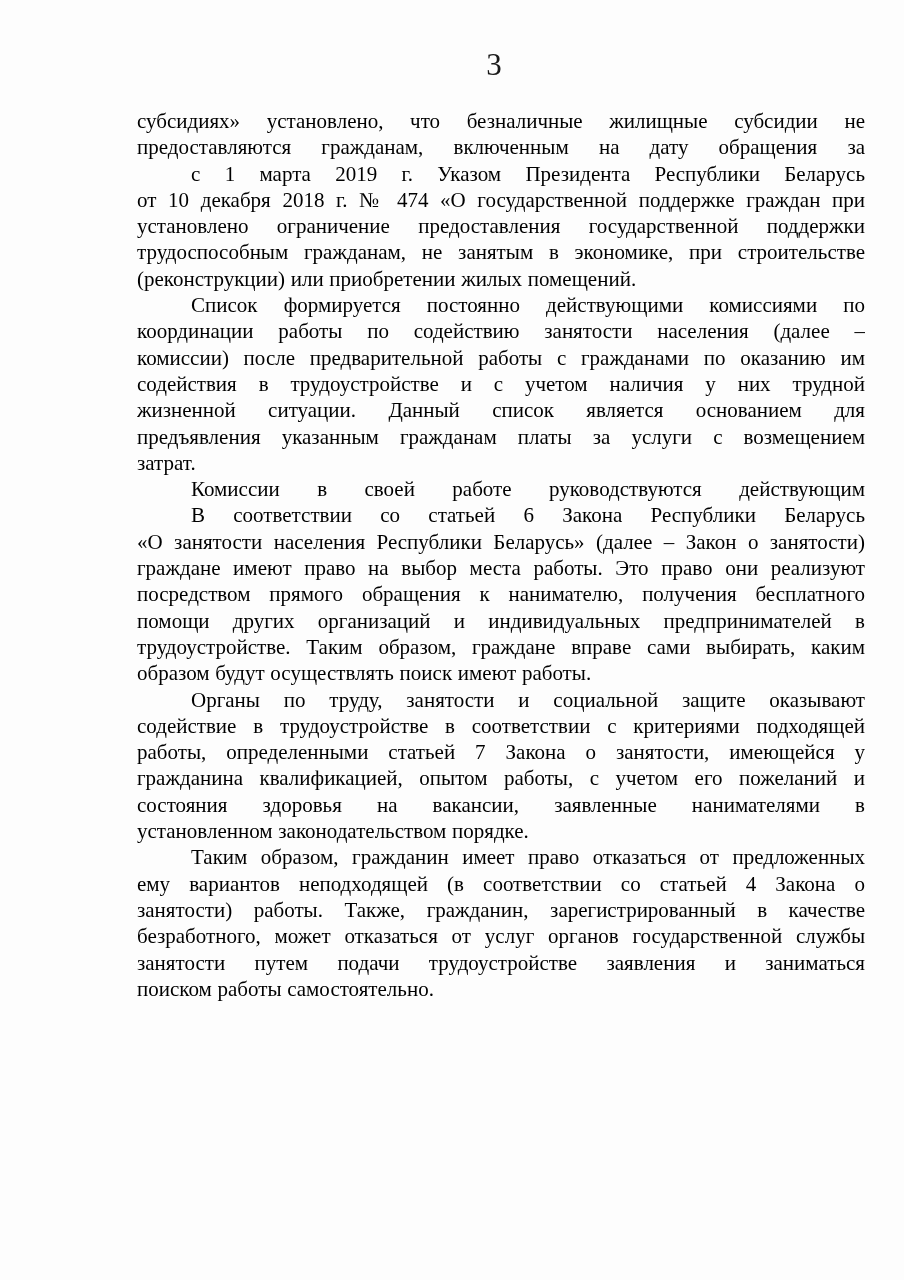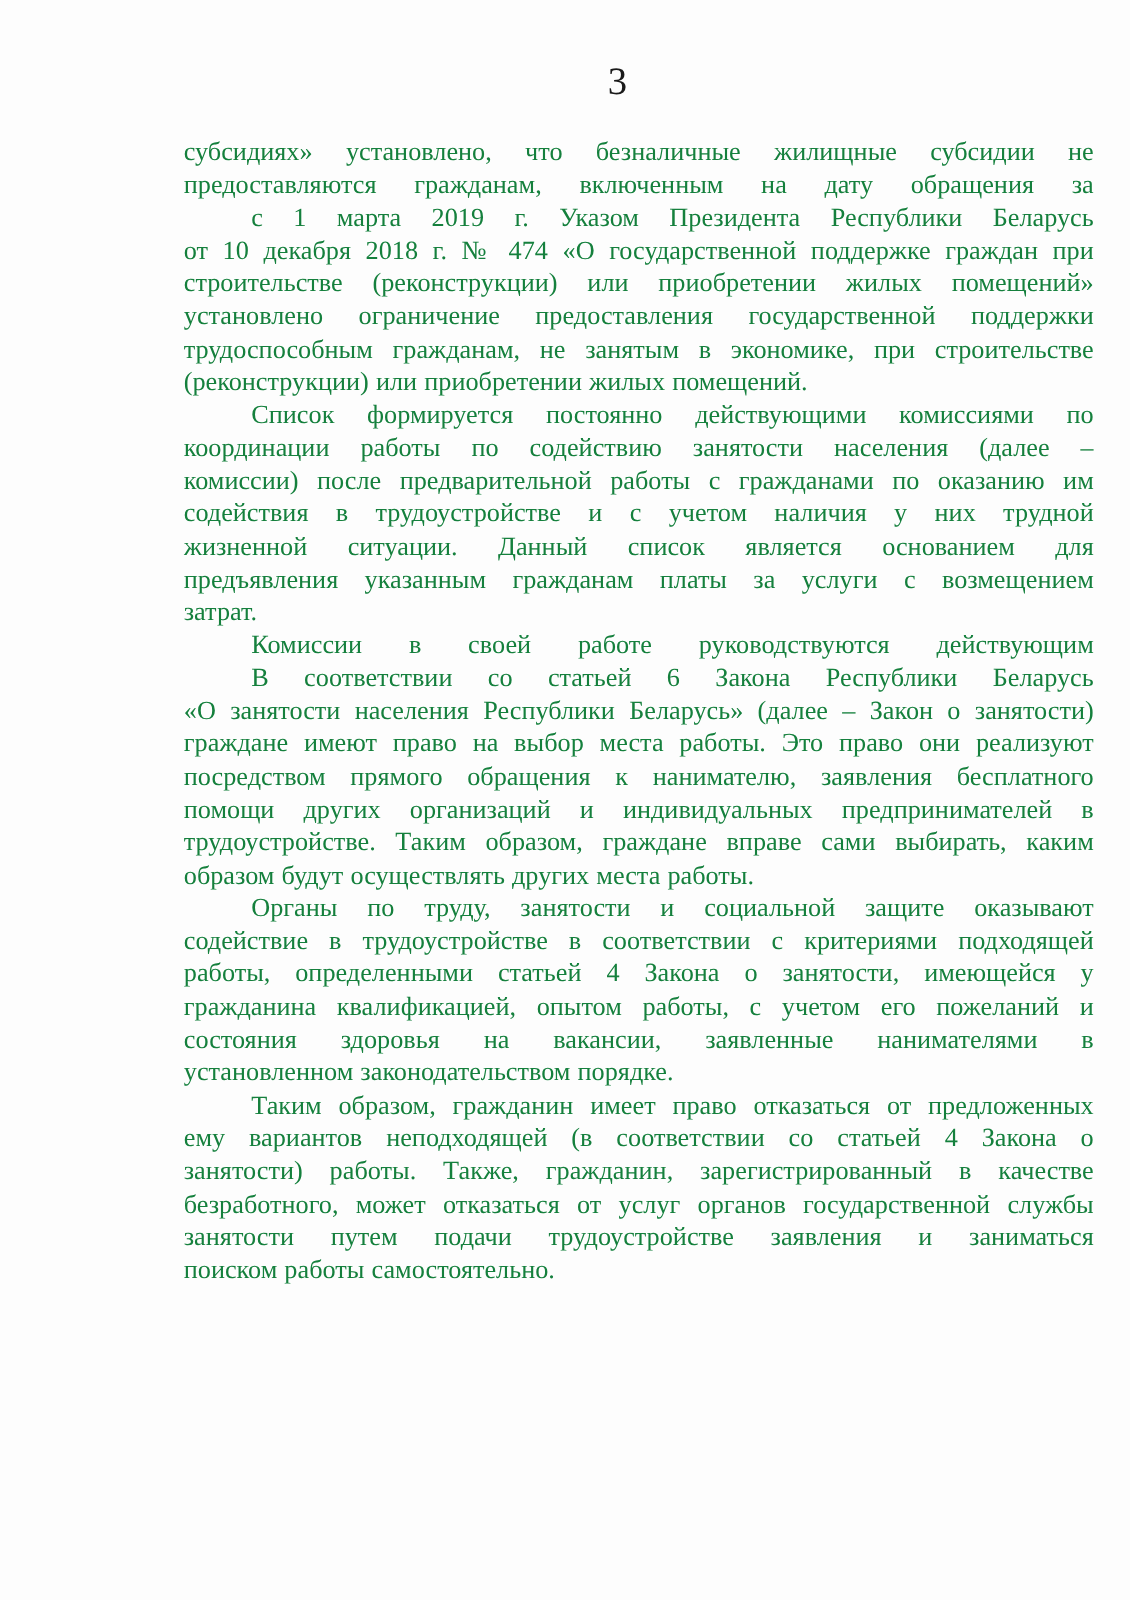--- a/index.html
+++ b/index.html
@@ -26,24 +26,24 @@
     left: 130px;
     width: 728px;
     text-align: center;
     font-size: 31px;
     line-height: 34px;
     color: #1a1a1a;
   }
   .text-block {
     position: absolute;
     top: 108px;
-    left: 147px;
+    left: 137px;
     width: 728px;
     font-size: 21px;
-    color: #15803d;
+    color: #000000;
   }
   .paragraph {
     margin: 0;
     padding: 0;
   }
   .line {
     height: 26.3px;
     line-height: 26.3px;
     overflow: hidden;
     white-space: normal;
@@ -65,50 +65,49 @@
 <div class="page">
   <div class="page-number">3</div>
   <div class="text-block">
       <div class="paragraph">
         <div class="line">субсидиях» установлено, что безналичные жилищные субсидии не</div>
         <div class="line">предоставляются гражданам, включенным на дату обращения за</div>
       </div>
       <div class="paragraph">
         <div class="line indent">с 1 марта 2019 г. Указом Президента Республики Беларусь</div>
         <div class="line">от 10 декабря 2018 г. № 474 «О государственной поддержке граждан при</div>
-        <div class="line">строительстве (реконструкции) или приобретении жилых помещений»</div>
         <div class="line">установлено ограничение предоставления государственной поддержки</div>
         <div class="line">трудоспособным гражданам, не занятым в экономике, при строительстве</div>
         <div class="line last">(реконструкции) или приобретении жилых помещений.</div>
       </div>
       <div class="paragraph">
         <div class="line indent">Список формируется постоянно действующими комиссиями по</div>
         <div class="line">координации работы по содействию занятости населения (далее –</div>
         <div class="line">комиссии) после предварительной работы с гражданами по оказанию им</div>
         <div class="line">содействия в трудоустройстве и с учетом наличия у них трудной</div>
         <div class="line">жизненной ситуации. Данный список является основанием для</div>
         <div class="line">предъявления указанным гражданам платы за услуги с возмещением</div>
         <div class="line last">затрат.</div>
       </div>
       <div class="paragraph">
         <div class="line indent">Комиссии в своей работе руководствуются действующим</div>
       </div>
       <div class="paragraph">
         <div class="line indent">В соответствии со статьей 6 Закона Республики Беларусь</div>
         <div class="line">«О занятости населения Республики Беларусь» (далее – Закон о занятости)</div>
         <div class="line">граждане имеют право на выбор места работы. Это право они реализуют</div>
-        <div class="line">посредством прямого обращения к нанимателю, заявления бесплатного</div>
+        <div class="line">посредством прямого обращения к нанимателю, получения бесплатного</div>
         <div class="line">помощи других организаций и индивидуальных предпринимателей в</div>
         <div class="line">трудоустройстве. Таким образом, граждане вправе сами выбирать, каким</div>
-        <div class="line last">образом будут осуществлять других места работы.</div>
+        <div class="line last">образом будут осуществлять поиск имеют работы.</div>
       </div>
       <div class="paragraph">
         <div class="line indent">Органы по труду, занятости и социальной защите оказывают</div>
         <div class="line">содействие в трудоустройстве в соответствии с критериями подходящей</div>
-        <div class="line">работы, определенными статьей 4 Закона о занятости, имеющейся у</div>
+        <div class="line">работы, определенными статьей 7 Закона о занятости, имеющейся у</div>
         <div class="line">гражданина квалификацией, опытом работы, с учетом его пожеланий и</div>
         <div class="line">состояния здоровья на вакансии, заявленные нанимателями в</div>
         <div class="line last">установленном законодательством порядке.</div>
       </div>
       <div class="paragraph">
         <div class="line indent">Таким образом, гражданин имеет право отказаться от предложенных</div>
         <div class="line">ему вариантов неподходящей (в соответствии со статьей 4 Закона о</div>
         <div class="line">занятости) работы. Также, гражданин, зарегистрированный в качестве</div>
         <div class="line">безработного, может отказаться от услуг органов государственной службы</div>
         <div class="line">занятости путем подачи трудоустройстве заявления и заниматься</div>

